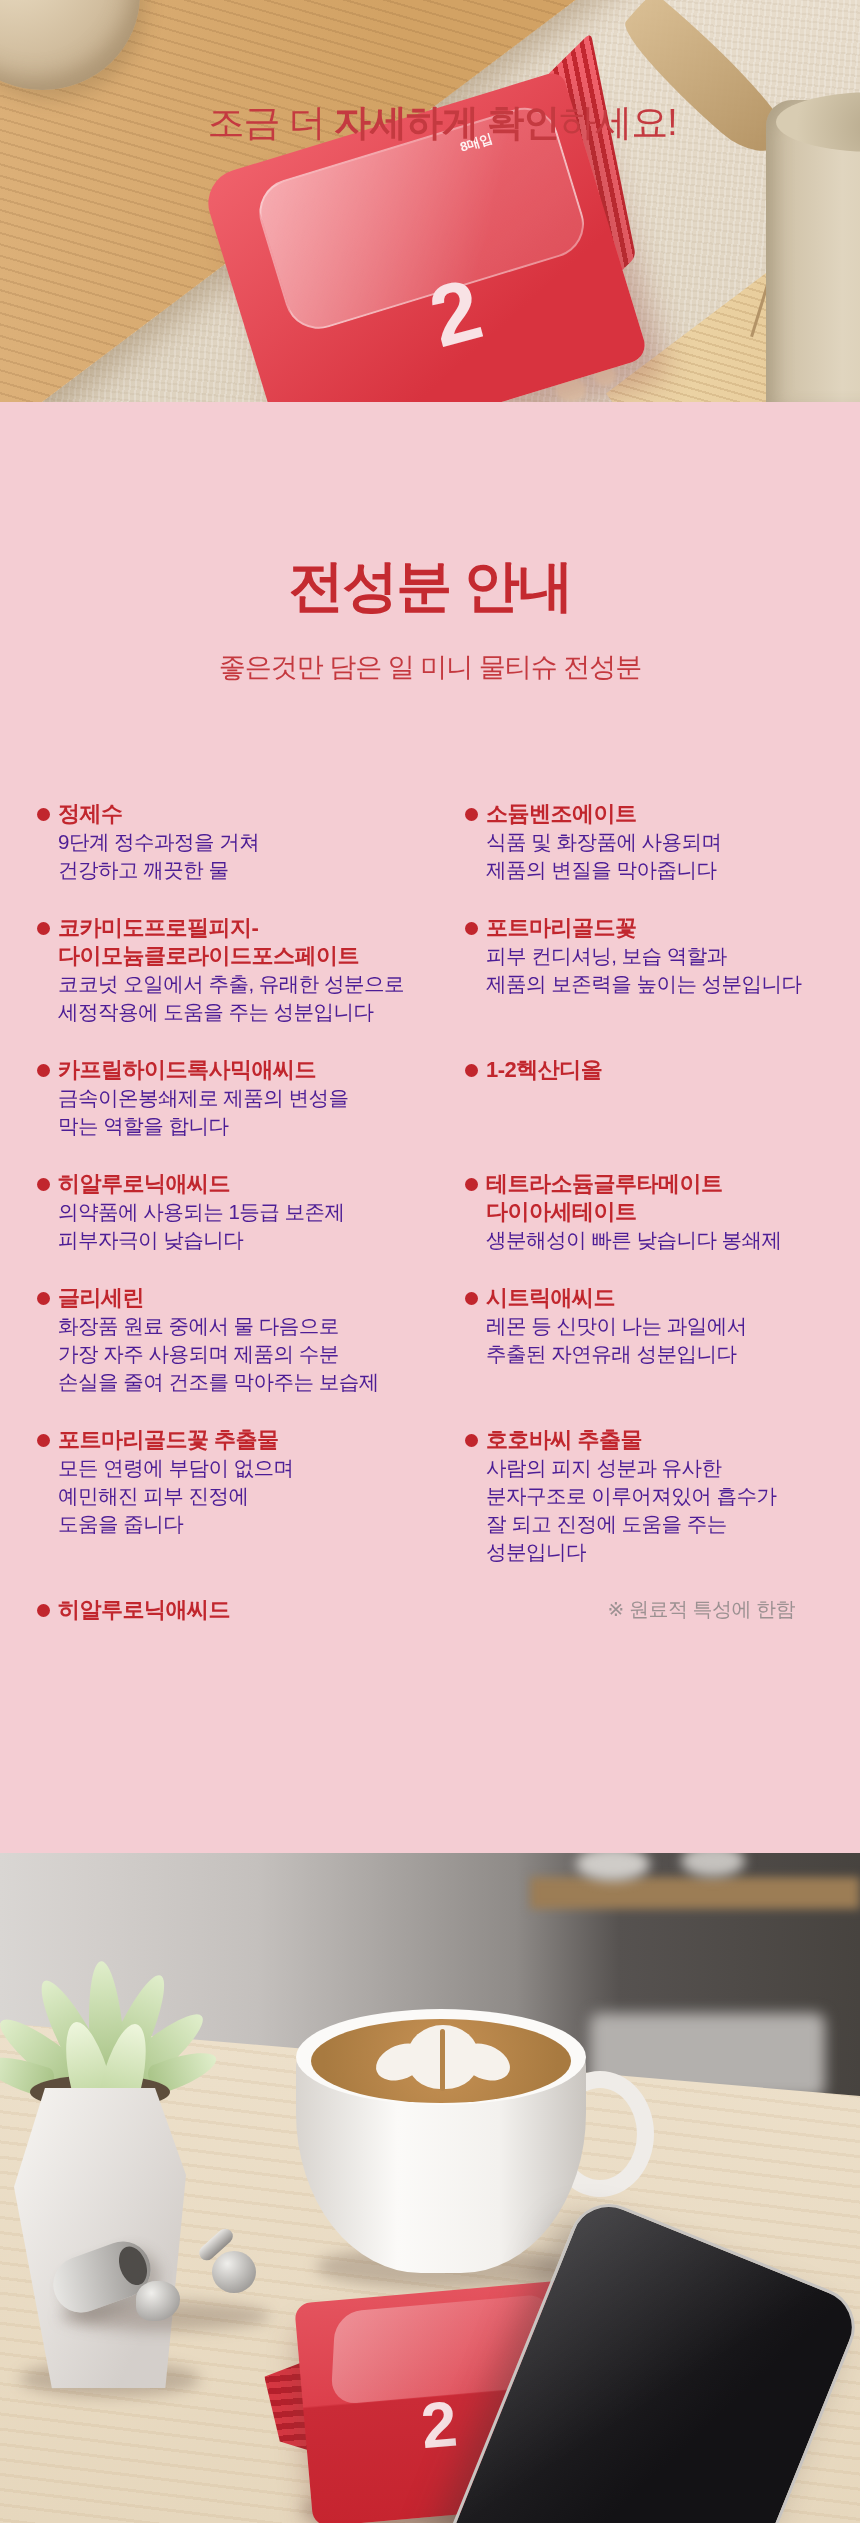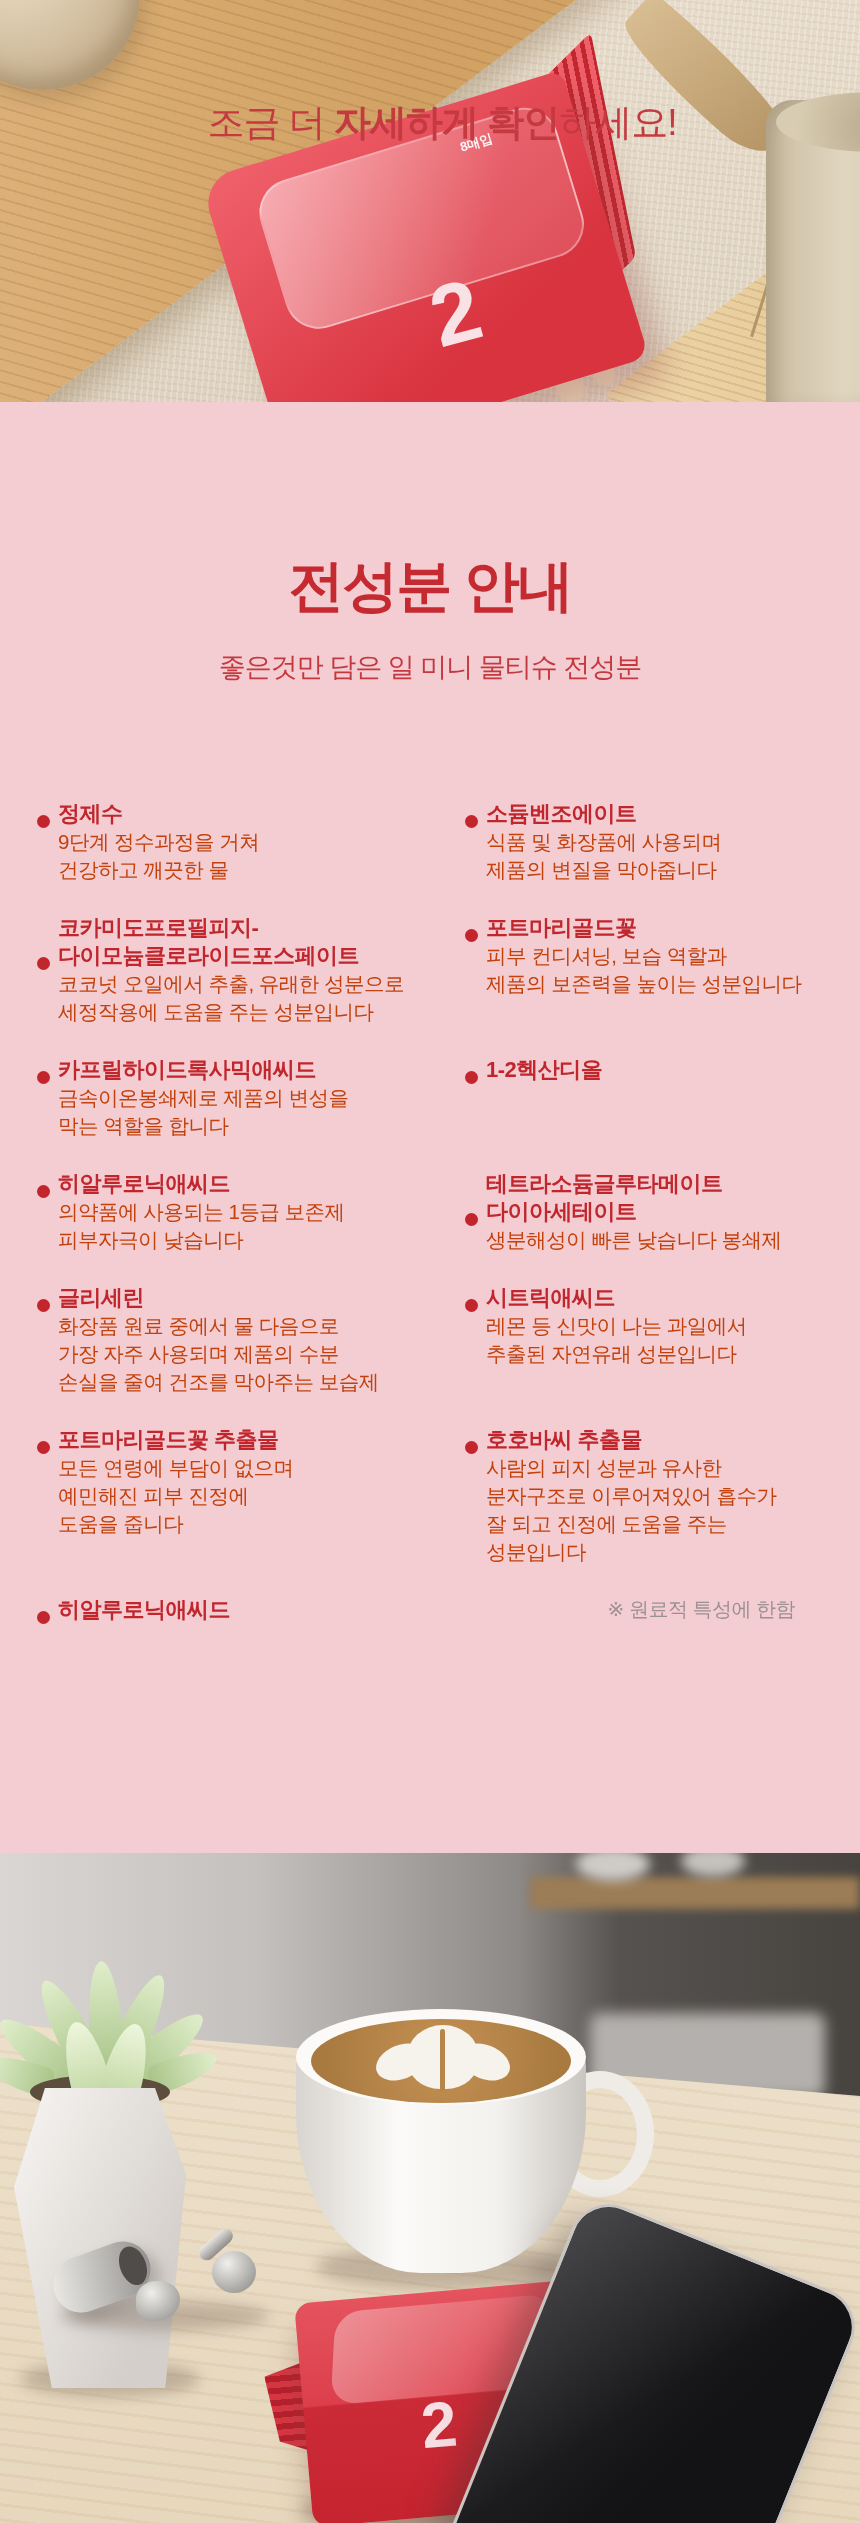--- a/index.html
+++ b/index.html
@@ -51,25 +51,25 @@
         font-size:37px;font-weight:500;color:#c43a40;letter-spacing:-1px;z-index:5;}
   .hero-headline b{font-weight:800;}
   
   .ingredients{position:absolute;left:0;top:402px;width:860px;height:1451px;background:#f4cdd3;}
   .ing-title{margin:152px 0 0 0;text-align:center;font-size:56px;line-height:64px;
         font-weight:800;color:#c42a30;letter-spacing:-2px;}
   .ing-subtitle{margin:32px 0 0 0;text-align:center;font-size:27px;line-height:34px;
         font-weight:400;color:#c4393f;letter-spacing:-1px;}
   .ing-grid{display:grid;grid-template-columns:428px 1fr;margin-top:116px;padding:0 30px 0 37px;}
   .ing-item{margin-bottom:30px;}
-  .ing-head{display:flex;align-items:flex-end;}
+  .ing-head{display:flex;align-items:flex-start;}
   .bullet{flex:0 0 13px;width:13px;height:13px;border-radius:50%;background:#c1262d;margin:8px 8px 0 0;}
   .ing-name{font-size:22px;line-height:28px;font-weight:700;color:#c1262d;
         letter-spacing:-0.5px;white-space:pre-line;}
-  .ing-desc{padding-left:21px;font-size:20.5px;line-height:28px;color:#c2410c;
+  .ing-desc{padding-left:21px;font-size:20.5px;line-height:28px;color:#4c1d95;
         letter-spacing:-0.5px;white-space:pre-line;}
   .ing-note{align-self:end;text-align:right;padding:0 35px 0 0;margin-bottom:35px;
         font-size:20px;color:#9c9192;letter-spacing:-0.5px;}
   
   .photo2{position:absolute;left:0;top:1853px;width:860px;height:670px;overflow:hidden;
         background:linear-gradient(90deg,#d9d6d3 0,#d3cfcc 10%,#c4c0bd 30%,#a39f9c 48%,#8e8a87 60%,#565250 72%,#47433f 100%);}
   .p2-shelf-wood{position:absolute;right:0;top:24px;width:330px;height:32px;background:#9c7d55;filter:blur(5px);}
   .p2-cup1{position:absolute;right:210px;top:-6px;width:74px;height:34px;border-radius:50%;background:#cfccc8;filter:blur(6px);}
   .p2-cup2{position:absolute;right:115px;top:-8px;width:64px;height:32px;border-radius:50%;background:#c5c2be;filter:blur(6px);}
   .p2-box{position:absolute;right:35px;top:160px;width:235px;height:85px;border-radius:10px;background:#b3b0ad;filter:blur(7px);}

